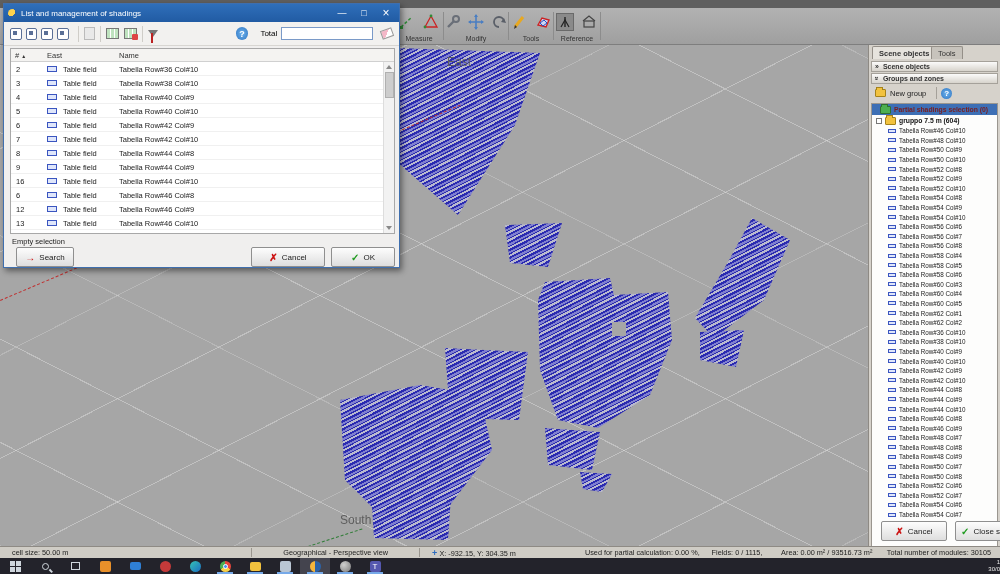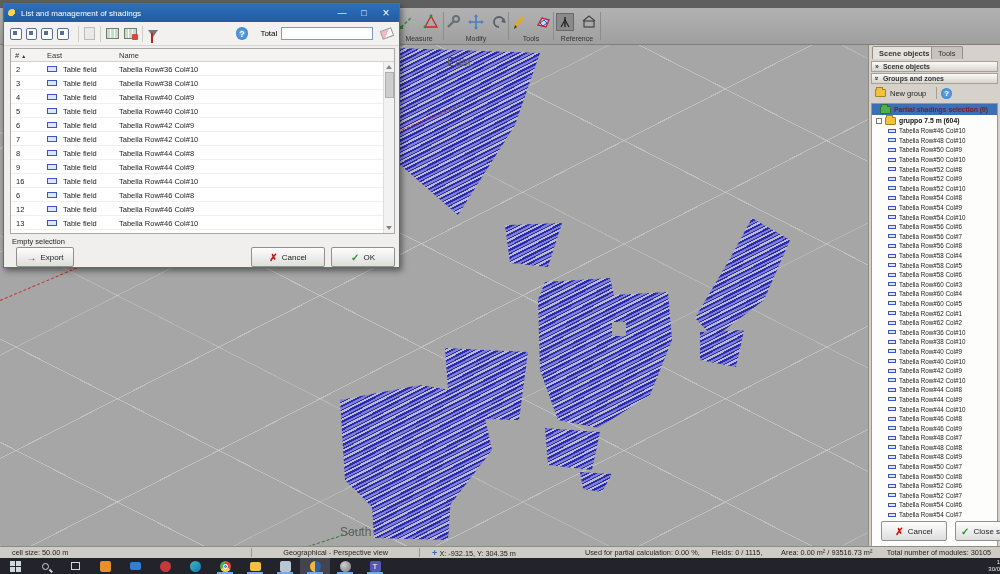--- a/index.html
+++ b/index.html
@@ -206,21 +206,21 @@
       <div class="cluster" style="clip-path: polygon(445px 303px, 528px 307px, 519px 375px, 450px 373px);"></div>
       <div class="cluster" style="clip-path: polygon(340px 355px, 420px 340px, 480px 350px, 492px 405px, 450px 460px, 385px 475px, 345px 435px);"></div>
       <div class="cluster" style="clip-path: polygon(370px 430px, 452px 437px, 448px 495px, 374px 493px);"></div>
       <div class="cluster" style="clip-path: polygon(545px 383px, 600px 387px, 592px 425px, 548px 420px);"></div>
       <div class="cluster" style="clip-path: polygon(580px 427px, 612px 429px, 602px 447px, 583px 444px);"></div>
     </div>
   <div id="cluster-hole" class="abs"></div>
   <div class="dash-red" style="left:0;top:255px;width:500px;transform:rotate(-23deg);"></div>
   <div class="dash-green" style="left:228px;top:527px;width:141px;transform:rotate(-18deg);"></div>
   <div class="scene-label" style="left:447px;top:10px;">East</div>
-  <div class="scene-label" style="left:340px;top:480px;">South</div>
+  <div class="scene-label" style="left:340px;top:468px;">South</div>
 </div>
 
 <div id="dialog" class="abs">
   <div id="dlg-title">
     <div class="tico"></div>
     <span>List and management of shadings</span>
     <div class="winbtns">
       <div class="winbtn">—</div>
       <div class="winbtn">□</div>
       <div class="winbtn close" style="font-size:12px;">×</div>
@@ -325,21 +325,21 @@
       </div>
     <div id="dlg-vscroll">
       <div class="scr-arrow" style="top:3px;border-bottom:4px solid #888;"></div>
       <div class="thumb"></div>
       <div class="scr-arrow" style="bottom:3px;border-top:4px solid #888;"></div>
     </div>
   </div>
   <div id="dlg-status">Empty selection</div>
   <div class="btn" style="left:12px;top:243px;width:58px;">
     <span class="bx red">→</span>
-      <span>Export</span>
+      <span>Search</span>
   </div>
   <div class="btn" style="left:247px;top:243px;width:74px;">
     <span class="bx red">✗</span>
       <span>Cancel</span>
   </div>
   <div class="btn" style="left:327px;top:243px;width:64px;">
     <span class="bx green">✓</span>
       <span>OK</span>
   </div>
 </div>

